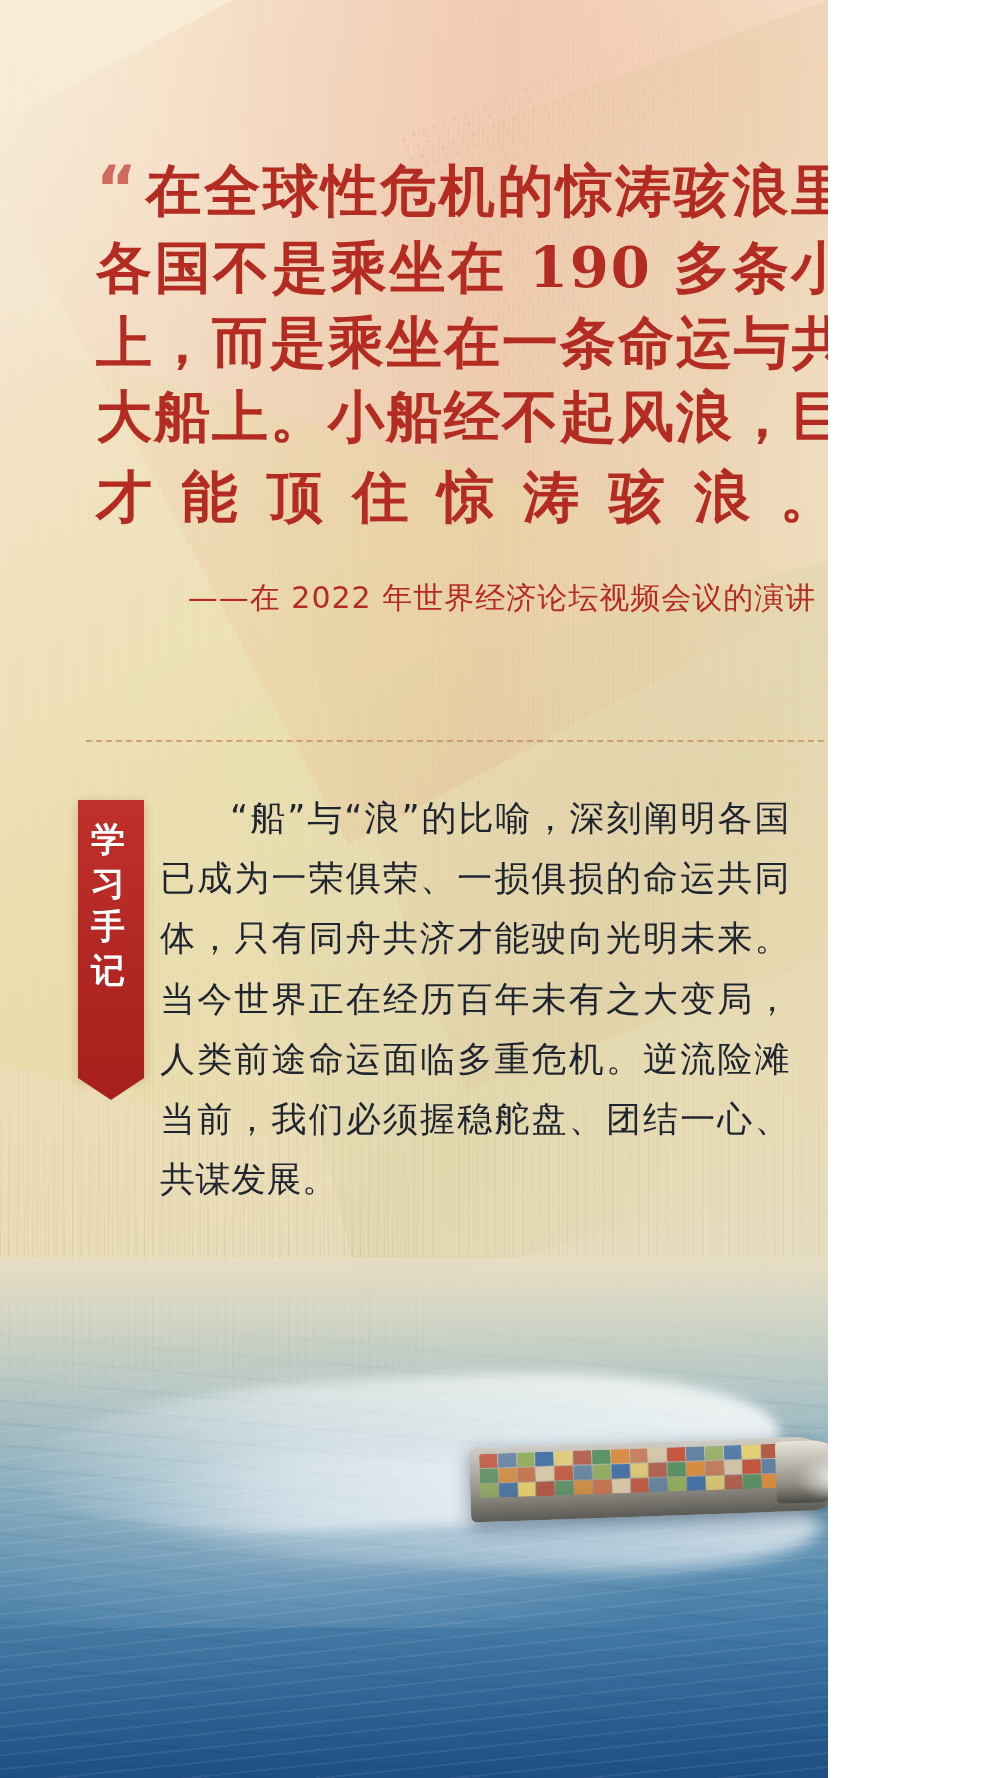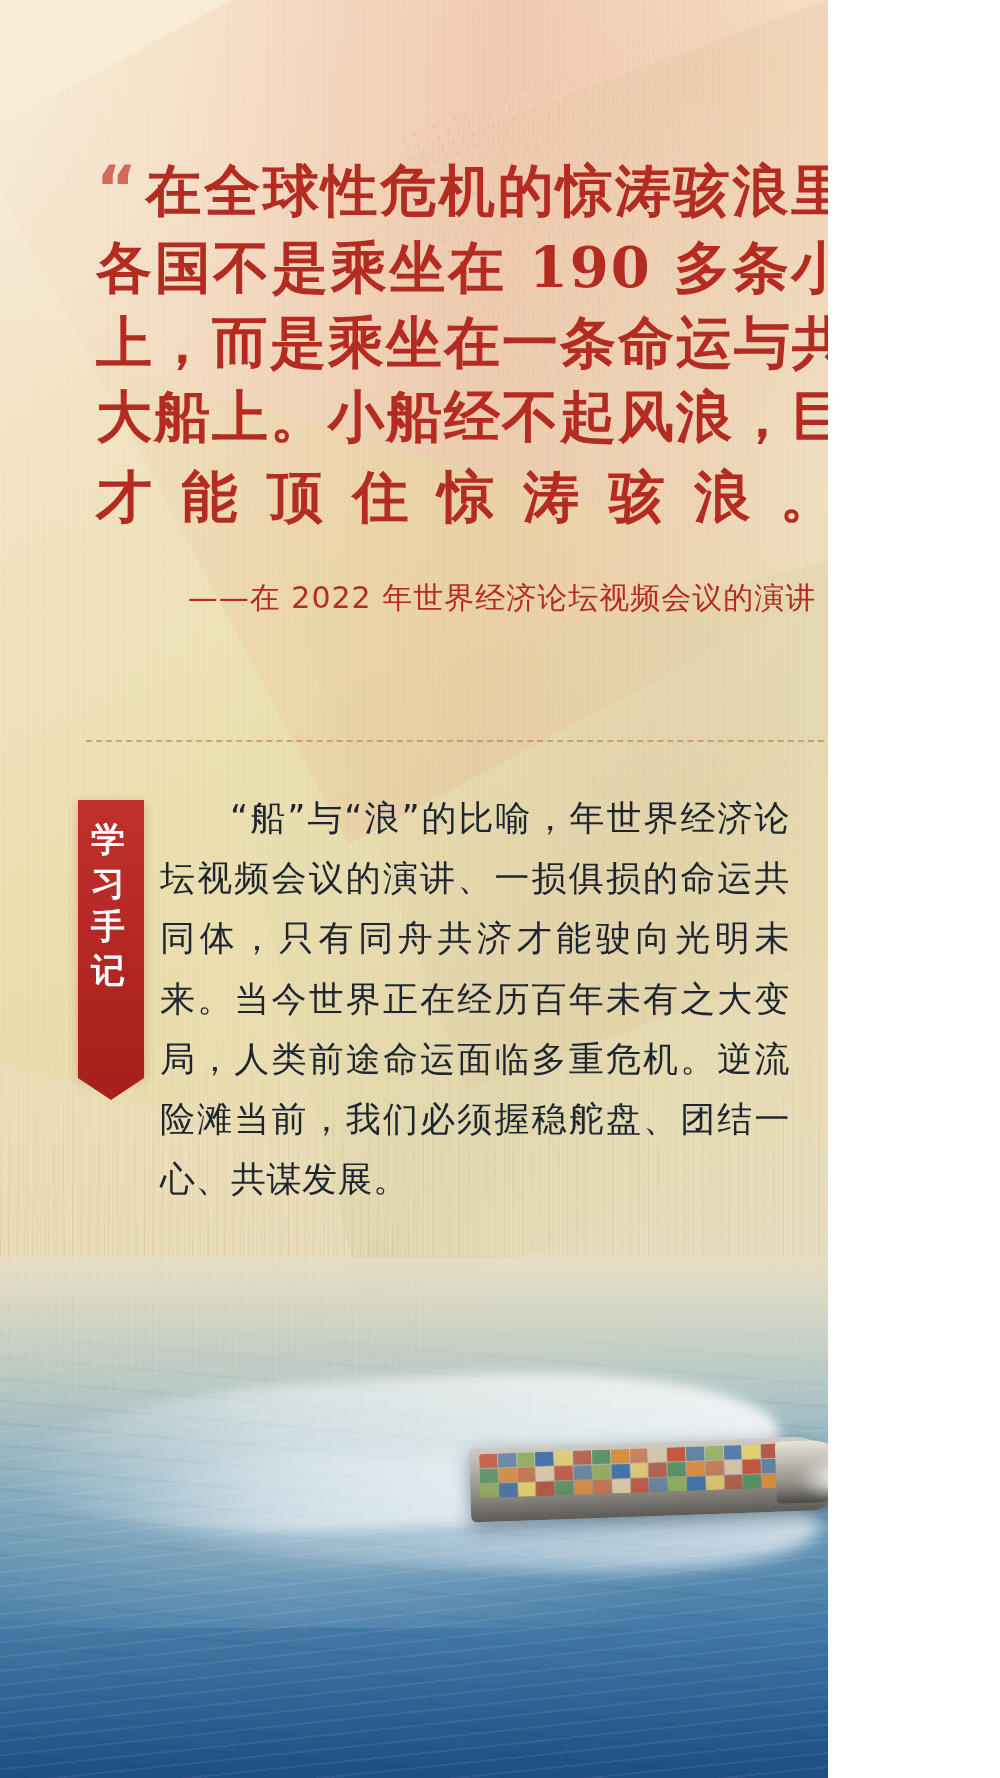--- a/index.html
+++ b/index.html
@@ -301,21 +301,21 @@
 
   <div class="divider"></div>
 
   <div class="note-tag">
     <span>学</span>
     <span>习</span>
     <span>手</span>
     <span>记</span>
   </div>
 
-  <div class="note-body">“船”与“浪”的比喻，年世界经济论坛视频会议的演讲、一损俱损的命运共同体，只有同舟共济才能驶向光明未来。当今世界正在经历百年未有之大变局，人类前途命运面临多重危机。逆流险滩当前，我们必须握稳舵盘、团结一心、共谋发展。</div>
+  <div class="note-body">“船”与“浪”的比喻，深刻阐明各国已成为一荣俱荣、一损俱损的命运共同体，只有同舟共济才能驶向光明未来。当今世界正在经历百年未有之大变局，人类前途命运面临多重危机。逆流险滩当前，我们必须握稳舵盘、团结一心、共谋发展。</div>
 
   <div class="ocean">
     <div class="ocean-waves"></div>
     <div class="ocean-glow"></div>
   </div>
   <div class="wake"></div>
   <div class="wake-2"></div>
 
   <div class="ship">
     <div class="ship-hull"></div>

